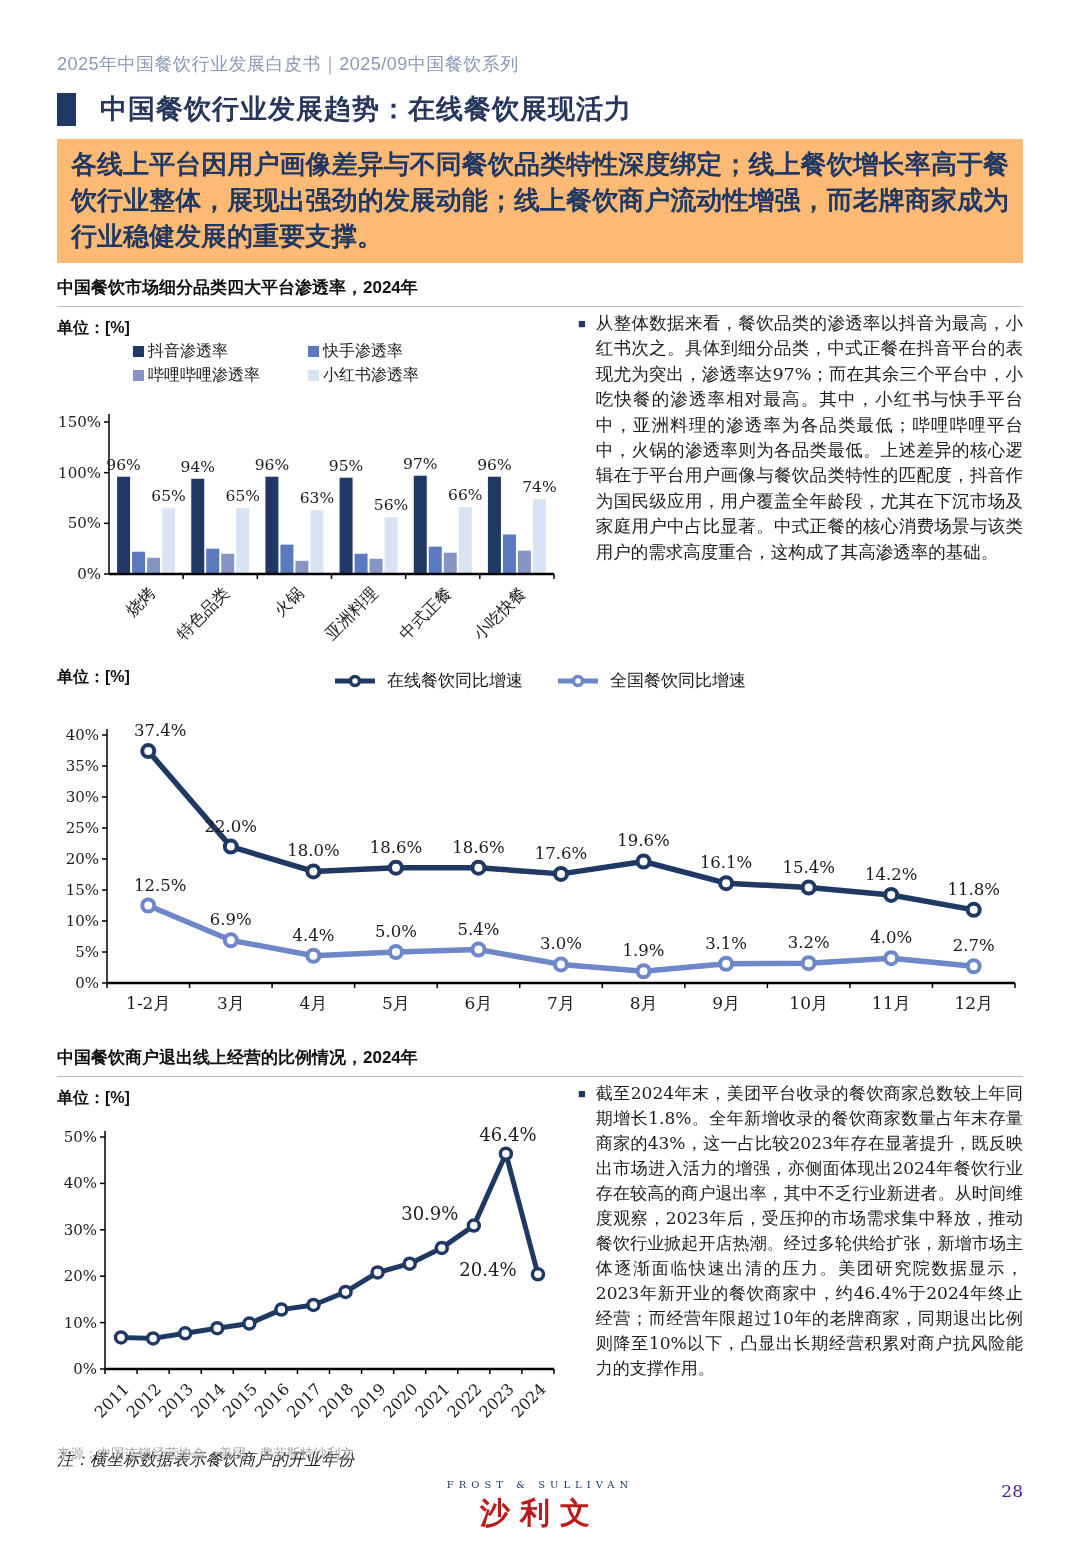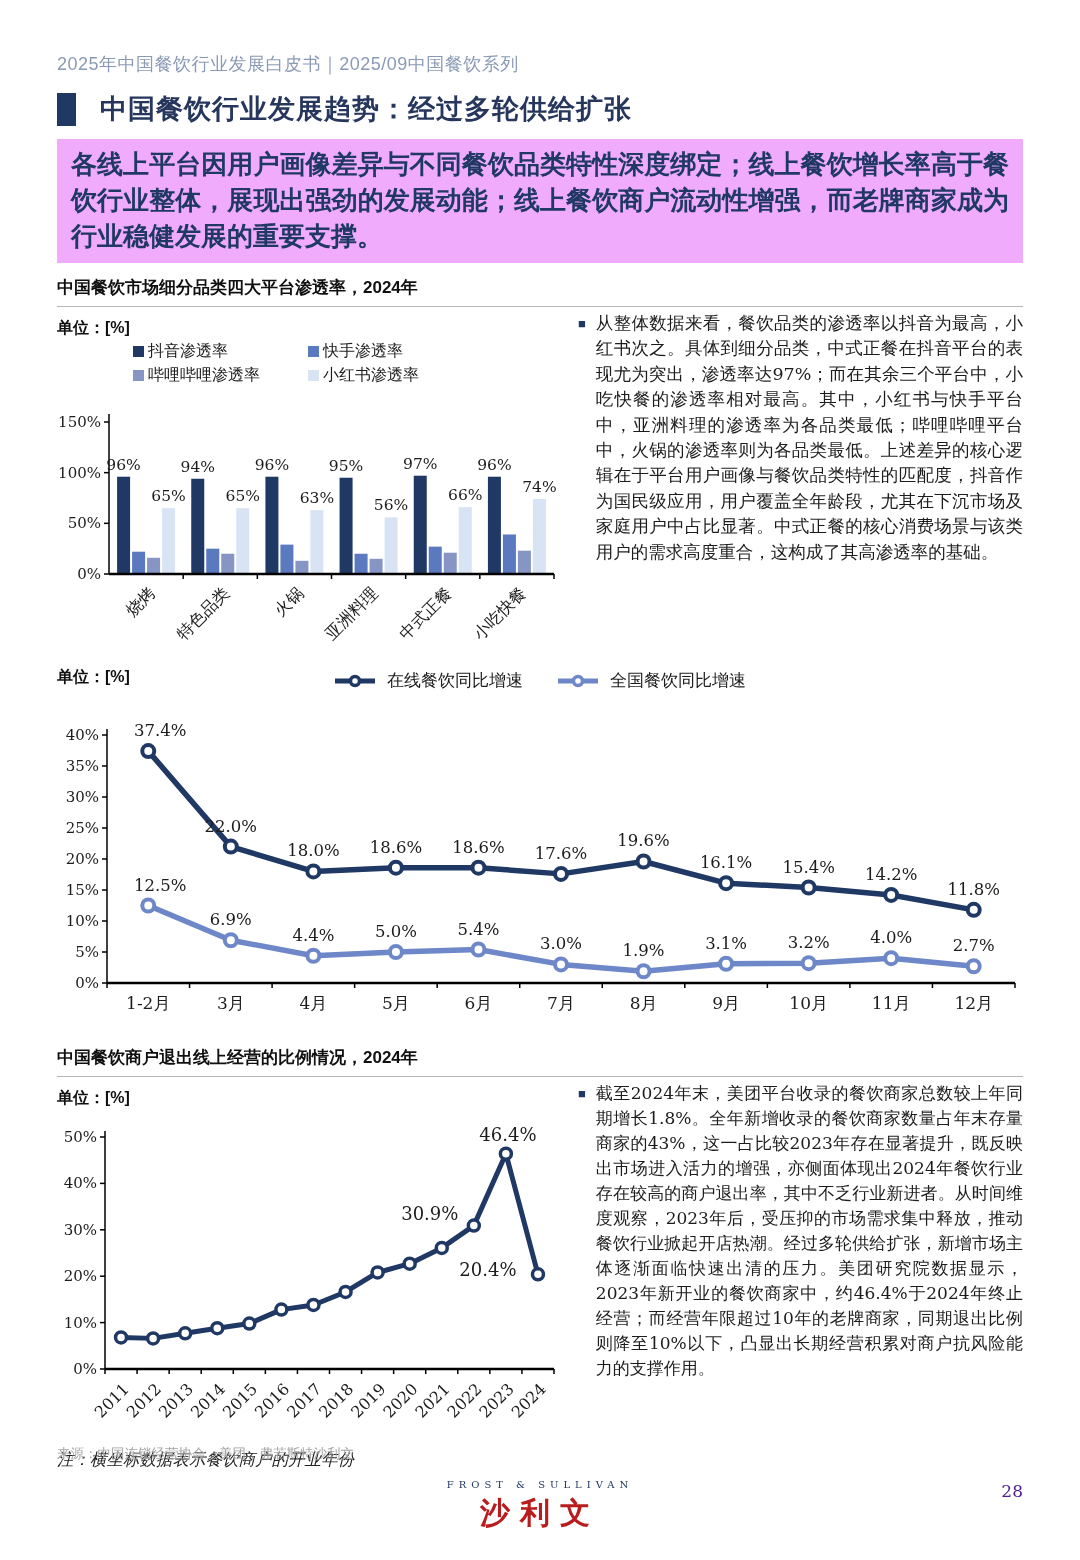--- a/index.html
+++ b/index.html
@@ -6,21 +6,21 @@
   html,body { width:1080px; height:1560px; background:#fff; overflow:hidden; position:relative; }
   body { font-family:"Liberation Sans", sans-serif; color:#1c1c1c; padding:0 57px; }
 
   .header { padding-top:52px; display:flex; justify-content:flex-start;
             font-size:18px; color:#8A9AB6; letter-spacing:0.5px; }
 
   .title-row { margin-top:15px; display:flex; align-items:center; }
   .title-block { width:19px; height:33px; background:#203864; flex:none; }
   .page-title { margin-left:24px; font-size:27px; font-weight:bold; color:#26365C; letter-spacing:1px; }
 
-  .summary { margin-top:12px; background:#f0abfc; padding:7px 14px 9px 14px;
+  .summary { margin-top:12px; background:#fdba74; padding:7px 14px 9px 14px;
              font-weight:bold; color:#203864; font-size:26px; line-height:36px; text-align:justify; }
 
   .section { margin-top:13px; }
   .sec-title { font-size:17px; font-weight:bold; color:#101010; padding-bottom:7px;
                border-bottom:1.5px solid #B7B7B7; }
   .cols { display:flex; margin-top:4px; }
   .col-left { width:505px; flex:none; }
   .col-right { flex:1; padding-left:16px; display:flex; }
   .bullet { color:#1F3864; font-size:13px; line-height:25px; flex:none; margin-right:10px; }
   .para { font-family:"DejaVu Serif", serif; font-size:17.5px; line-height:25.4px;
@@ -57,21 +57,21 @@
 </head>
 <body>
 
 <div class="header">
   <span>2025年中国餐饮行业发展白皮书｜2025/09</span>
   <span>中国餐饮系列</span>
 </div>
 
 <div class="title-row">
   <div class="title-block"></div>
-  <div class="page-title">中国餐饮行业发展趋势：经过多轮供给扩张</div>
+  <div class="page-title">中国餐饮行业发展趋势：在线餐饮展现活力</div>
 </div>
 
 <div class="summary">各线上平台因用户画像差异与不同餐饮品类特性深度绑定；线上餐饮增长率高于餐饮行业整体，展现出强劲的发展动能；线上餐饮商户流动性增强，而老牌商家成为行业稳健发展的重要支撑。</div>
 
 <div class="section">
   <div class="sec-title">中国餐饮市场细分品类四大平台渗透率，2024年</div>
   <div class="cols">
     <div class="col-left">
       <div class="unit">单位：[%]</div>
       <div class="legend-grid">

